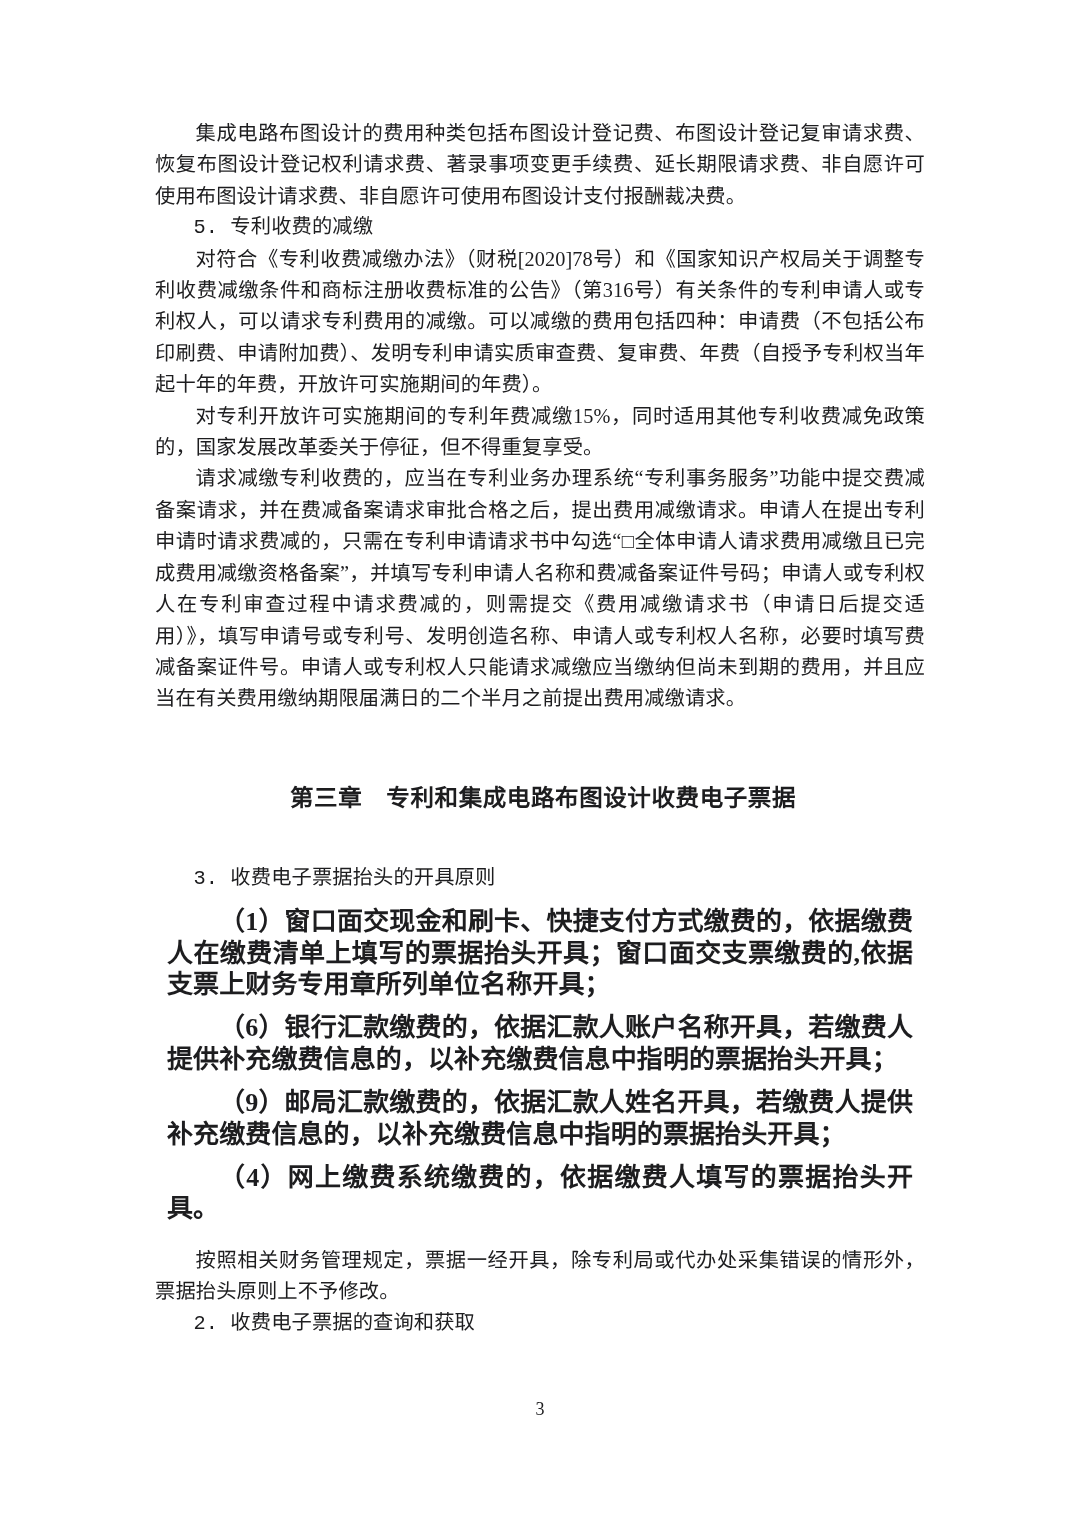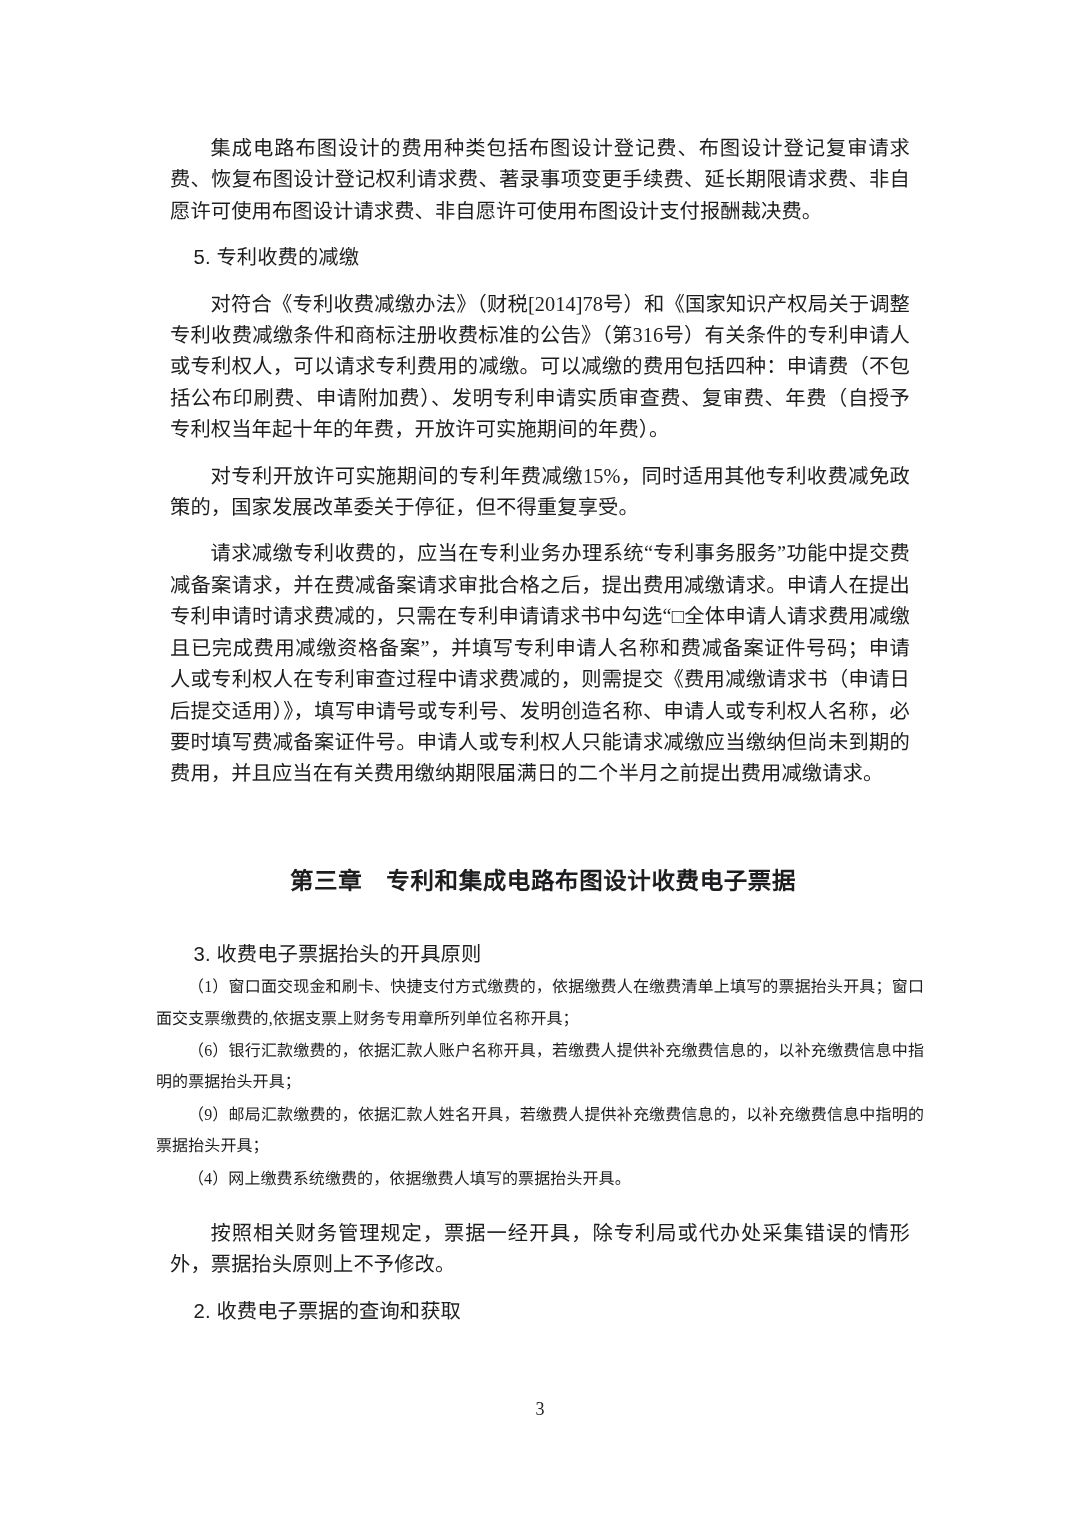--- a/index.html
+++ b/index.html
@@ -28,57 +28,58 @@
 
   
   .textblock {
     position: absolute;
     left: 155px;
     top: 118px;
     width: 770px;
   }
 
   p.para {
-    margin: 15px;
+    margin: 0;
     font-size: 20.3px;
     line-height: 31.4px;
     text-align: justify;
     text-justify: inter-ideograph;
     text-indent: 2em;
     letter-spacing: 0.1px;
     word-break: break-all;
     font-family: "Liberation Serif", "DejaVu Serif", serif;
   }
 
   
   p.subhead {
     margin: 0;
     font-size: 20.3px;
     line-height: 31.4px;
     text-indent: 1.9em;
     letter-spacing: 0.1px;
     text-align: left;
-    font-family: Liberation Sans, sans-serif;
+    font-family: Liberation Mono, monospace;
   }
 
   
   p.listitem {
-    margin: 1px;
-    font-size: 16px;
+    margin: 12px;
+    font-size: 26px;
     line-height: 31.4px;
     text-align: justify;
     text-justify: inter-ideograph;
     text-indent: 2em;
     letter-spacing: 0.1px;
     word-break: break-all;
+    font-weight: bold;
   }
 
   
   .chapter-heading {
-    margin: 5px;
+    margin: 12px;
     font-size: 23.5px;
     line-height: 34px;
     font-weight: 700;
     text-align: center;
     letter-spacing: 0.6px;
     text-indent: 0;
     padding-left: 6px;
     font-family: "Liberation Serif", "DejaVu Serif", serif;
   }
 
@@ -99,21 +100,21 @@
   }
 </style>
 </head>
 <body>
 
 <div class="page">
 
   <div class="textblock" id="textblock">
       <p class="para">集成电路布图设计的费用种类包括布图设计登记费、布图设计登记复审请求费、恢复布图设计登记权利请求费、著录事项变更手续费、延长期限请求费、非自愿许可使用布图设计请求费、非自愿许可使用布图设计支付报酬裁决费。</p>
       <p class="subhead">5. 专利收费的减缴</p>
-      <p class="para">对符合《专利收费减缴办法》（财税[2014]78号）和《国家知识产权局关于调整专利收费减缴条件和商标注册收费标准的公告》（第316号）有关条件的专利申请人或专利权人，可以请求专利费用的减缴。可以减缴的费用包括四种：申请费（不包括公布印刷费、申请附加费）、发明专利申请实质审查费、复审费、年费（自授予专利权当年起十年的年费，开放许可实施期间的年费）。</p>
+      <p class="para">对符合《专利收费减缴办法》（财税[2020]78号）和《国家知识产权局关于调整专利收费减缴条件和商标注册收费标准的公告》（第316号）有关条件的专利申请人或专利权人，可以请求专利费用的减缴。可以减缴的费用包括四种：申请费（不包括公布印刷费、申请附加费）、发明专利申请实质审查费、复审费、年费（自授予专利权当年起十年的年费，开放许可实施期间的年费）。</p>
       <p class="para">对专利开放许可实施期间的专利年费减缴15%，同时适用其他专利收费减免政策的，国家发展改革委关于停征，但不得重复享受。</p>
       <p class="para">请求减缴专利收费的，应当在专利业务办理系统“专利事务服务”功能中提交费减备案请求，并在费减备案请求审批合格之后，提出费用减缴请求。申请人在提出专利申请时请求费减的，只需在专利申请请求书中勾选“□全体申请人请求费用减缴且已完成费用减缴资格备案”，并填写专利申请人名称和费减备案证件号码；申请人或专利权人在专利审查过程中请求费减的，则需提交《费用减缴请求书（申请日后提交适用）》，填写申请号或专利号、发明创造名称、申请人或专利权人名称，必要时填写费减备案证件号。申请人或专利权人只能请求减缴应当缴纳但尚未到期的费用，并且应当在有关费用缴纳期限届满日的二个半月之前提出费用减缴请求。</p>
       <div class="gap-before-chapter"></div>
       <h2 class="chapter-heading">第三章　专利和集成电路布图设计收费电子票据</h2>
       <div class="gap-after-chapter"></div>
       <p class="subhead">3. 收费电子票据抬头的开具原则</p>
       <p class="listitem">（1）窗口面交现金和刷卡、快捷支付方式缴费的，依据缴费人在缴费清单上填写的票据抬头开具；窗口面交支票缴费的,依据支票上财务专用章所列单位名称开具；</p>
       <p class="listitem">（6）银行汇款缴费的，依据汇款人账户名称开具，若缴费人提供补充缴费信息的，以补充缴费信息中指明的票据抬头开具；</p>
       <p class="listitem">（9）邮局汇款缴费的，依据汇款人姓名开具，若缴费人提供补充缴费信息的，以补充缴费信息中指明的票据抬头开具；</p>
       <p class="listitem">（4）网上缴费系统缴费的，依据缴费人填写的票据抬头开具。</p>

